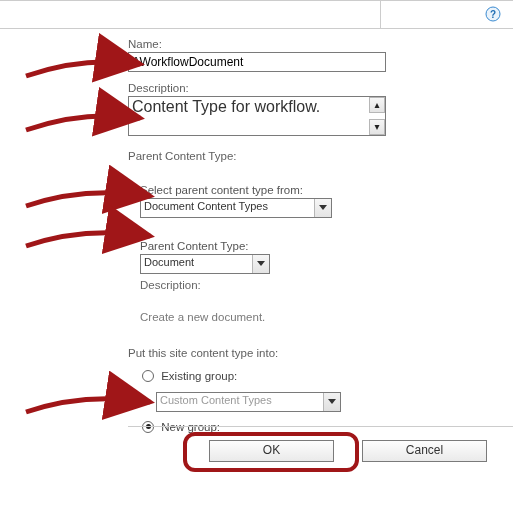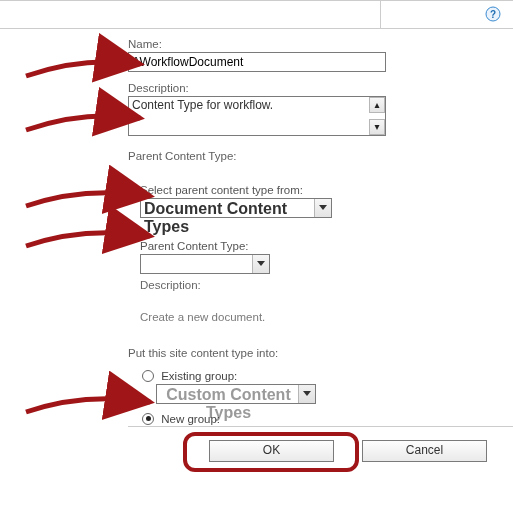--- a/index.html
+++ b/index.html
@@ -12,42 +12,42 @@
   .help-icon svg { width:16px; height:16px; display:block; }
 
   .form-area { position:absolute; left:128px; top:34px; width:380px; }
   .lbl { color:#606060; margin:10px 0 2px 0; }
   .lbl.first { margin-top:4px; }
   .subhead { color:#606060; margin:14px 0 0 0; }
 
   .tx { font-family: Tahoma, Arial, sans-serif; }
   .name-input { display:block; width:258px; height:20px; border:1px solid #7a7a7a; padding:1px 3px; font-size:12px; background:#fff; }
   .desc-wrap { position:relative; width:258px; height:40px; border:1px solid #7a7a7a; background:#fff; }
-  .desc-text { position:absolute; left:3px; top:1px; right:18px; bottom:1px; overflow:hidden; font-size:12px; }
+  .desc-text { position:absolute; left:3px; top:1px; right:18px; bottom:1px; overflow:hidden; font-size:16px; }
   .sb-btn { position:absolute; right:0; width:16px; height:16px; border:1px solid #b6b6b6; background:linear-gradient(#f6f6f6,#e4e4e4); text-align:center; line-height:13px; font-size:10px; color:#222; }
   .sb-up { top:0; }
   .sb-dn { bottom:0; }
 
   .sublbl { color:#555; margin:22px 0 2px 12px; }
   .select { position:relative; height:20px; border:1px solid #7a7a7a; background:#fff; margin-left:12px; }
-  .select .sval { position:absolute; left:3px; top:1px; right:18px; font-size:16px;font-weight:bold; }
+  .select .sval { position:absolute; left:3px; top:1px; right:18px; font-size:11px; }
   .select .sarrow { position:absolute; right:0; top:0; width:17px; height:18px; border-left:1px solid #b6b6b6; background:linear-gradient(#f6f6f6,#e4e4e4); }
   .select .sarrow:after { content:""; position:absolute; left:4px; top:6px; border-left:4px solid transparent; border-right:4px solid transparent; border-top:5px solid #333; }
   .sel-parent-from { width:192px; }
   .sel-parent-ct   { width:130px; }
   .desc2 { margin-left:12px; color:#6a6a6a; margin-top:5px; }
   .desc2 .dl { display:block; color:#666; }
   .desc2 .dv { display:block; color:#7a7a7a;margin-top:20px; }
 
   .lower-block { margin-top:8px; }
   .radio-row { position:relative; margin-left:14px; margin-top:10px; }
   .radio-dot { display:inline-block; width:12px; height:12px; border:1px solid #666; border-radius:50%; vertical-align:middle; margin-right:4px; background:#fff; position:relative; }
   .radio-dot.sel:after { content:""; position:absolute; left:2.5px; top:2.5px; width:5px; height:5px; background:#222; border-radius:50%; }
   .radio-lbl { vertical-align:middle; color:#444;text-align:right; }
-  .sel-existing { width:160px; margin-top:2px; margin-left:28px;text-align:center; }
+  .sel-existing { width:185px; margin-top:10px; margin-left:28px; }
   .sel-existing .sval { color:#9a9a9a; }
   .sel-existing .sarrow { background:linear-gradient(#f1f1f1,#e0e0e0); }
   .newgroup-input { display:block; margin-left:28px; margin-top:2px; width:258px; height:20px; border:1px solid #7a7a7a; padding:1px 3px; font-size:12px; background:#fff; }
 
   .divider-under-form { position:absolute; left:128px; width:385px; height:1px; background:#ccc; top:426px; }
 
   .button-row { position:absolute; left:0; top:440px; width:513px; height:48px; }
   .btn { position:absolute; height:22px; border:1px solid #7a7a7a; background:linear-gradient(#fdfdfd,#eaeaea); font-size:12px; text-align:center; line-height:19px; }
   .btn-ok { left:209px; width:125px; }
   .btn-cancel { left:362px; width:125px; }
@@ -87,20 +87,21 @@
     <div class="subhead">Parent Content Type:</div>
 
     <div class="sublbl">Select parent content type from:</div>
     <div class="select sel-parent-from">
       <div class="sval">Document Content Types</div>
       <div class="sarrow"></div>
     </div>
 
     <div class="sublbl">Parent Content Type:</div>
     <div class="select sel-parent-ct">
+      <div class="sval">Document</div>
       <div class="sarrow"></div>
     </div>
 
     <div class="desc2">
       <span class="dl">Description:</span>
       <span class="dv">Create a new document.</span>
     </div>
 
     <div class="lower-block">
       <div class="lbl" style="margin-top:24px">Put this site content type into:</div>

